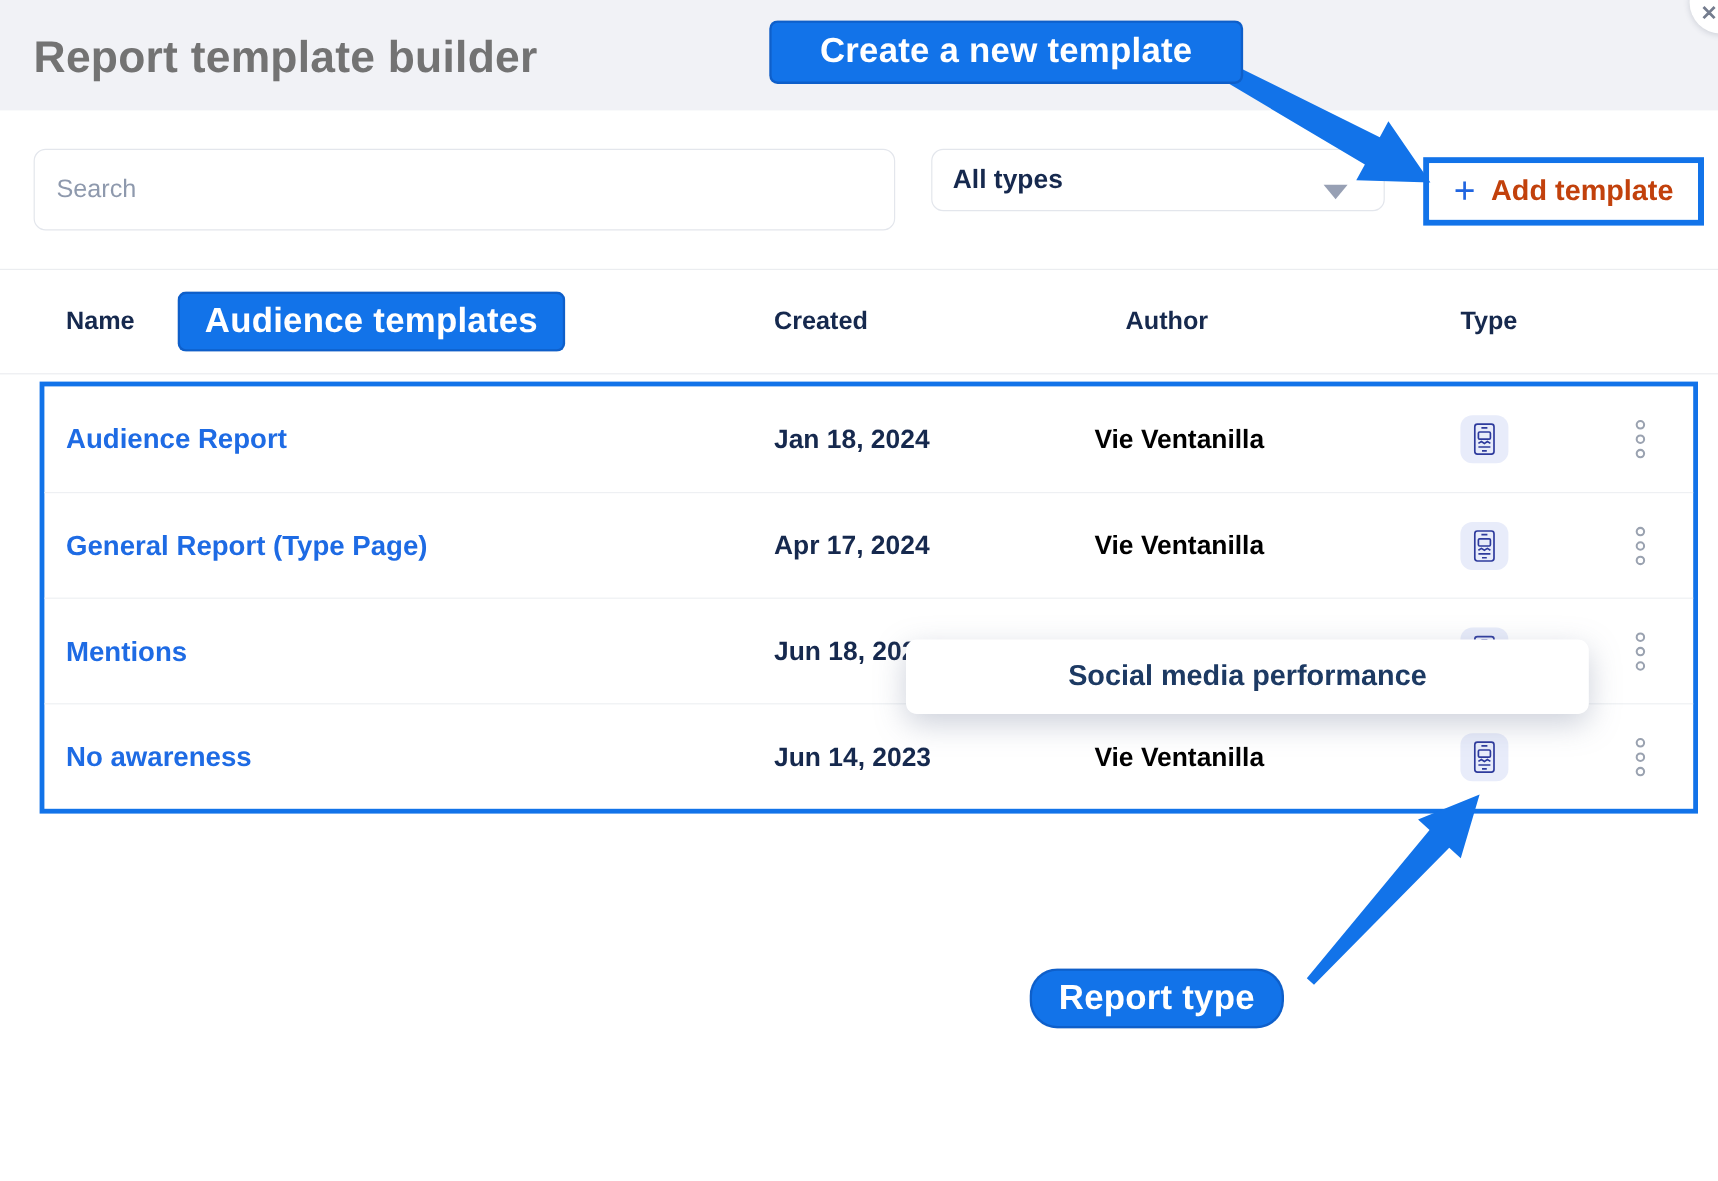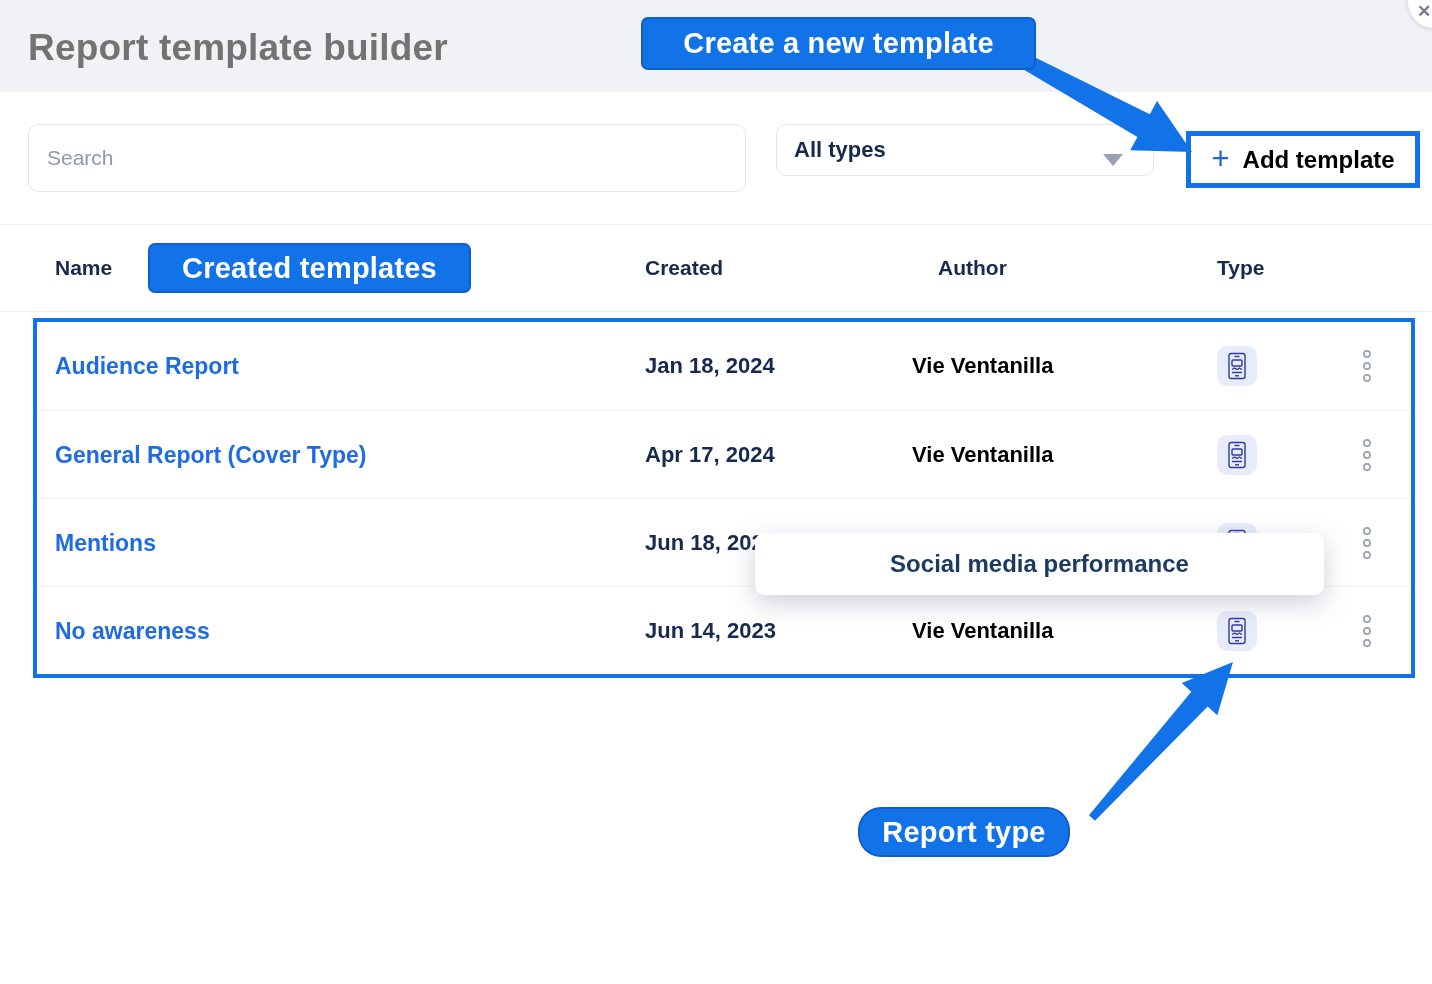--- a/index.html
+++ b/index.html
@@ -50,21 +50,21 @@
   }
   .add-annot {
     left:1186px; top:131px; width:234px; height:57px;
     border:5px solid #1273e9; background:#ffffff; z-index:6;
   }
   .add-btn {
     width:100%; height:100%; display:flex; align-items:center;
     justify-content:center; gap:13px; cursor:pointer; background:#fff;
   }
   .add-btn .plus { font-size:31px; font-weight:400; color:#2065e0; line-height:1; margin-top:-3px; }
-  .add-btn .lbl  { font-size:24px; font-weight:700; color:#000000; }
+  .add-btn .lbl  { font-size:24px; font-weight:700; color:#c2410c; }
 
   
   .hline { left:0; width:1432px; height:1px; background:#ebedf0; }
 
   
   .col-head { top:256px; font-size:21px; font-weight:700; color:#16294e; z-index:1; }
 
   
   .tbl {
     left:33px; top:318px; width:1382px; height:360px;
@@ -153,21 +153,21 @@
     <span class="cell c-menu">
       <svg width="12" height="34" viewBox="0 0 12 34" fill="none" stroke="#9aa2b0" stroke-width="1.7">
         <circle cx="6" cy="5" r="3.1"></circle>
           <circle cx="6" cy="17" r="3.1"></circle>
           <circle cx="6" cy="29" r="3.1"></circle>
       </svg>
     </span>
   </div>
 
   <div class="tbl-row">
-    <span class="cell c-name">General Report (Cover Type)</span>
+    <span class="cell c-name">General Report (Type Page)</span>
     <span class="cell c-created">Apr 17, 2024</span>
     <span class="cell c-author">Vie Ventanilla</span>
     <span class="cell c-type">
       <svg width="20" height="28" viewBox="0 0 20 28" fill="none" stroke="#2e3b9d" stroke-width="1.4">
         <rect x="2" y="1.5" width="16" height="25" rx="2.2"></rect>
           <line x1="7.5" y1="4.5" x2="12.5" y2="4.5"></line>
         <rect x="5" y="8" width="10" height="6" rx="1"></rect>
           <path d="M5 17.5 l2.5-1.5 2.5 1.5 2.5-1.5 2.5 1.5"></path>
         <line x1="5" y1="20.5" x2="15" y2="20.5"></line>
           <line x1="8" y1="23.8" x2="12" y2="23.8"></line>
@@ -235,17 +235,17 @@
 
 <svg class="abs arrow-layer" viewBox="0 0 1432 984">
   <polygon fill="#1273e9" points="1004.6,58.2 1011.3,45.8 1149.8,114.3 1157.0,101.1 1192,152 1130.2,150.3 1137.4,137.1"></polygon>
   <polygon fill="#1273e9" points="1095.0,820.7 1089.0,815.3 1191.3,691.7 1181.7,683.0 1233,662 1217.3,715.2 1207.7,706.5"></polygon>
 </svg>
 
 <div class="abs annot annot-create">
   <span>Create a new template</span>
 </div>
 <div class="abs annot annot-existing">
-  <span>Created templates</span>
+  <span>Audience templates</span>
 </div>
 <div class="abs annot annot-rtype">
   <span>Report type</span>
 </div>
 
 </body></html>

